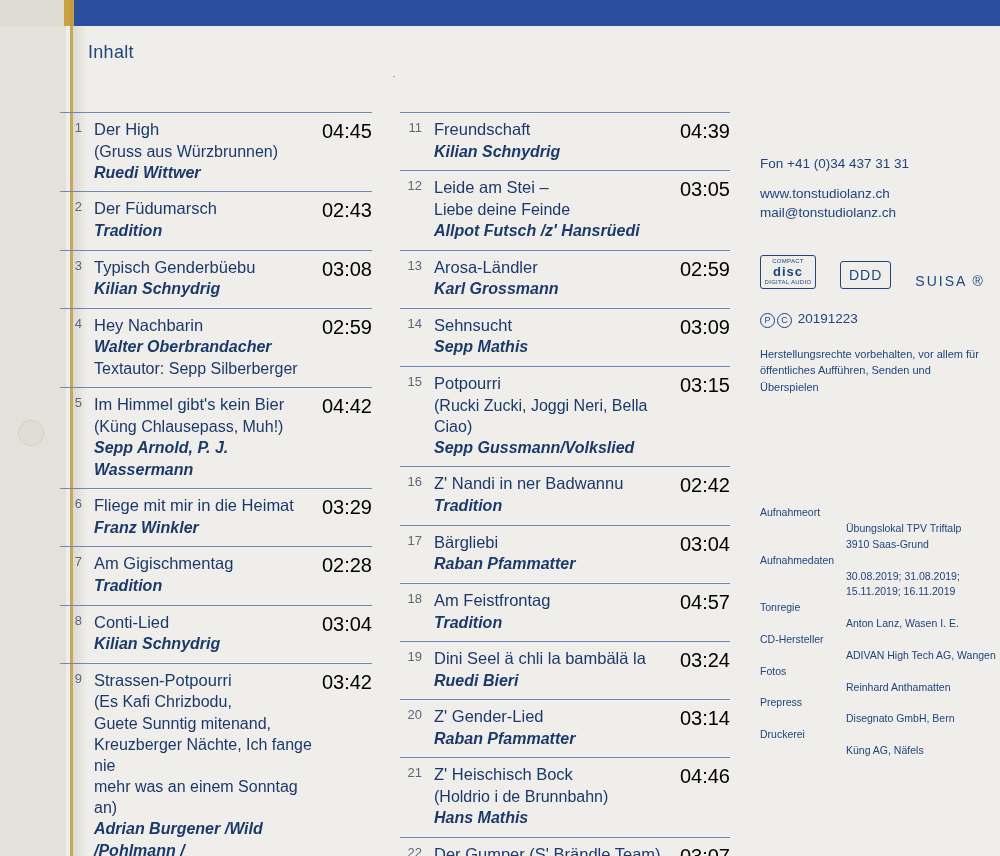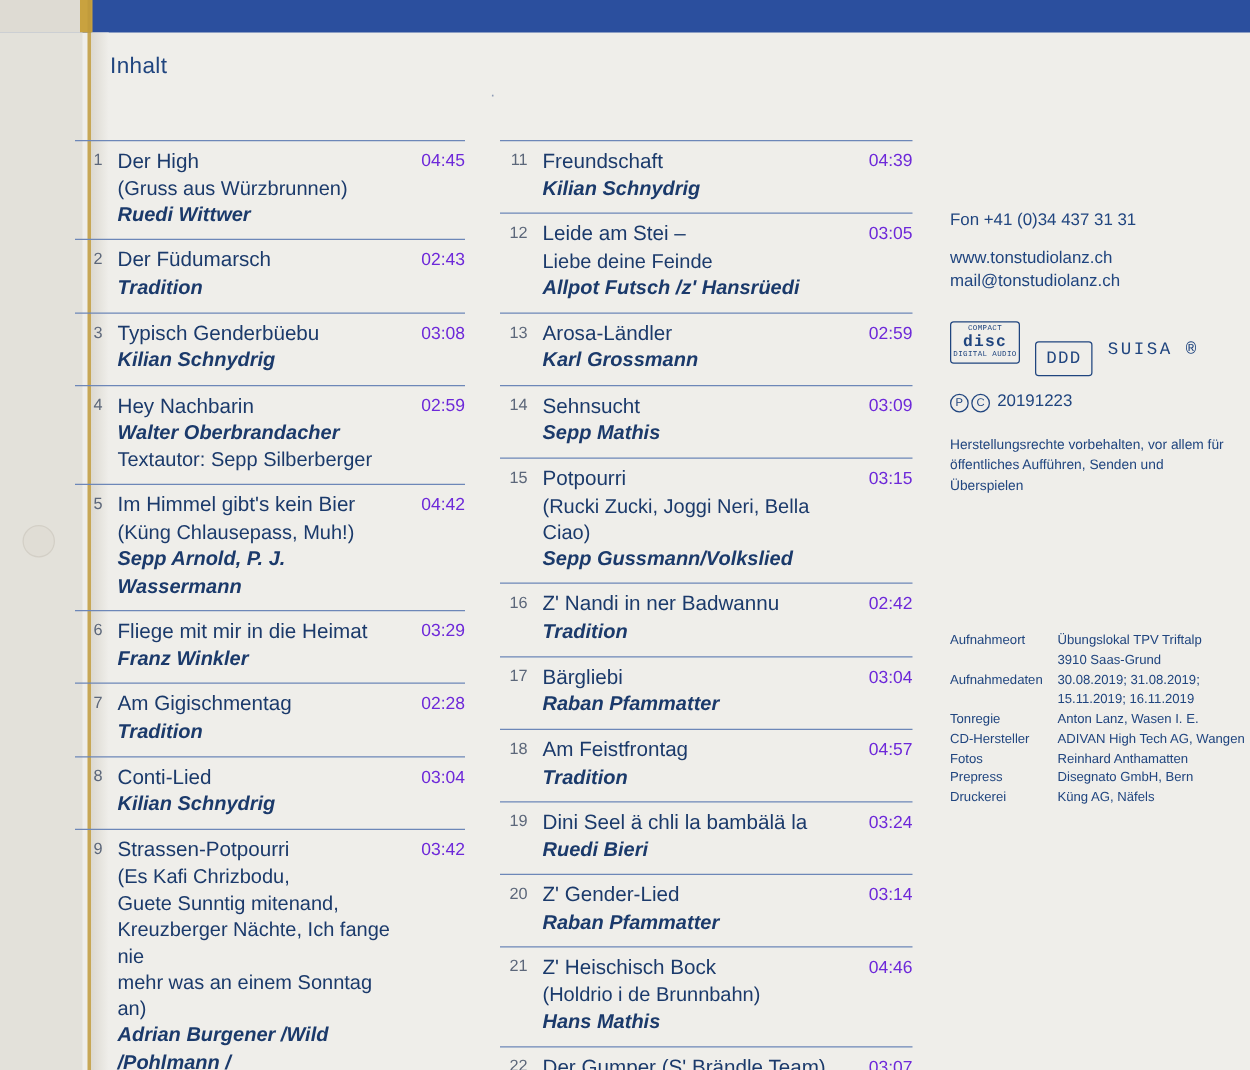--- a/index.html
+++ b/index.html
@@ -52,62 +52,62 @@
     border-top:1px solid #6d87b8;
     padding:6px 0 8px 0;
   }
   .track:first-child{border-top:1px solid #6d87b8;}
   .track .num{
     position:absolute;left:0;top:7px;width:26px;text-align:right;
     font-size:13px;color:#5c677a;
   }
   .track .body{margin-left:34px;padding-right:56px;}
   .track .time{
-    position:absolute;right:0;top:7px;font-size:14px;color:#6d28d9;
+    position:absolute;right:0;top:7px;font-size:20px;color:#000000;
   }
   .title-line{font-size:16.5px;line-height:1.32;color:#1b3a6b;}
   .sub-line{font-size:16px;line-height:1.32;color:#1b3a6b;}
   .artist{font-style:italic;font-size:16px;line-height:1.34;color:#1b3a6b;font-weight:bold;}
   .plain{font-size:16px;line-height:1.34;color:#1b3a6b;}
 
   .col-left .track .num{left:-4px;}
   .col-right .track .num{left:-4px;}
 
   
   .right{position:absolute;left:760px;top:150px;width:232px;}
   .logo{font-size:27px;letter-spacing:-.4px;color:#21457f;font-weight:bold;}
   .logo .mobil{
     color:#e2a300;font-size:16px;vertical-align:super;font-weight:bold;letter-spacing:0;
   }
-  .contact{margin-top:16px;font-size:13.5px;line-height:1.45;color:#20457f;}
+  .contact{margin-top:4px;font-size:13.5px;line-height:1.45;color:#20457f;}
   .contact .web{margin-top:10px;}
-  .badges{margin-top:22px;display:flex;align-items:flex-start;gap:12px;font-family:Liberation Mono, monospace;}
+  .badges{margin-top:22px;display:flex;align-items:flex-end;gap:24px;}
   .cd-logo{
     width:54px;height:32px;border:1px solid #20457f;border-radius:3px;
     display:flex;flex-direction:column;align-items:center;justify-content:center;
     font-size:6px;line-height:1.1;color:#20457f;letter-spacing:.3px;text-align:center;
   }
   .cd-logo .big{font-size:13px;font-weight:bold;letter-spacing:1px;}
   .ddd{
     border:1px solid #20457f;border-radius:3px;padding:5px 8px;
     font-size:14px;letter-spacing:1px;color:#20457f;margin-top:16px;
   }
   .suisa{font-size:14px;letter-spacing:2px;color:#20457f;margin-top:15px;}
-  .pc{margin-top:12px;font-size:13.5px;color:#20457f;}
+  .pc{margin-top:22px;font-size:13.5px;color:#20457f;}
   .pc .circ{
     display:inline-block;width:13px;height:13px;border:1px solid #20457f;border-radius:50%;
     font-size:9px;line-height:13px;text-align:center;margin-right:2px;
   }
   .rights{margin-top:18px;font-size:11px;line-height:1.5;color:#20457f;}
 
   .credits{position:absolute;left:760px;top:505px;width:240px;
     font-size:10.5px;line-height:1.5;color:#20457f;}
   .credits .row{display:flex;}
   .credits .k{width:86px;flex:0 0 86px;}
-  .credits .v{flex:1;}
+  .credits .v{flex:1;margin-top:16px;}
 
   .hole{
     position:absolute;left:18px;top:420px;width:24px;height:24px;
     border-radius:50%;background:#e0ddd5;border:1px solid #d3cfc6;
   }
   .tick{
     position:absolute;left:392px;top:68px;font-size:13px;color:#8d9bb5;
   }
 </style>
 </head>

